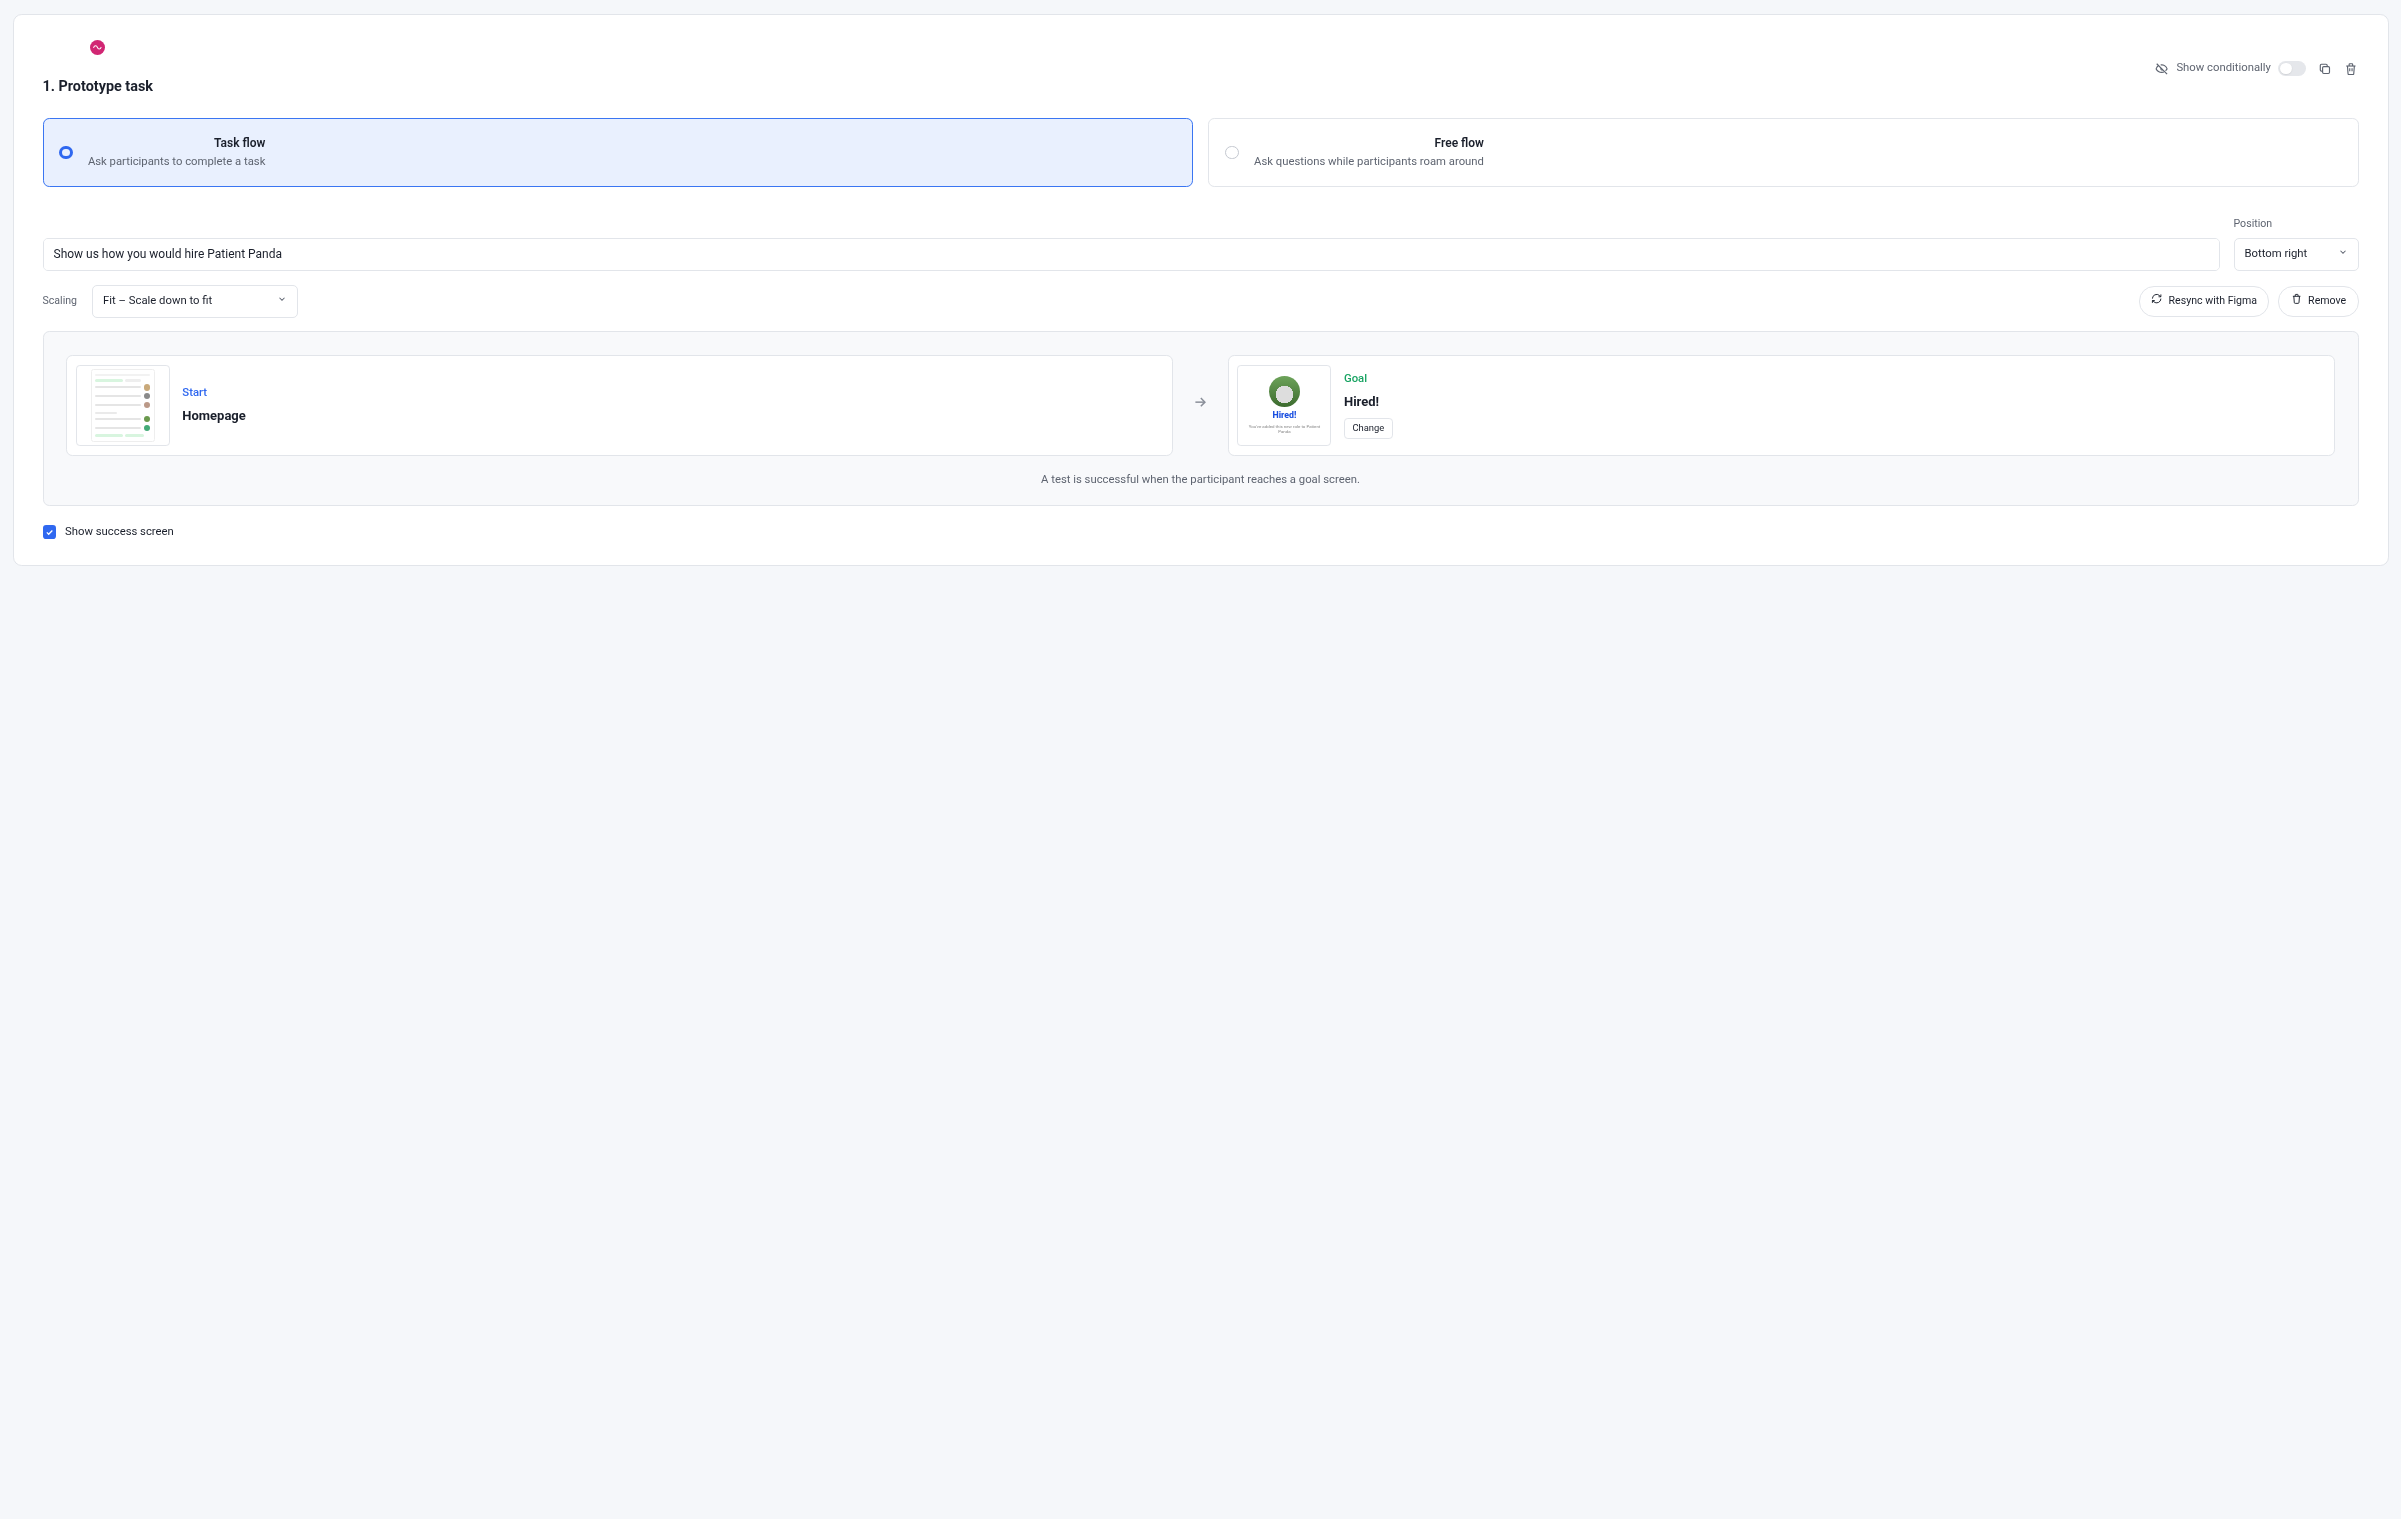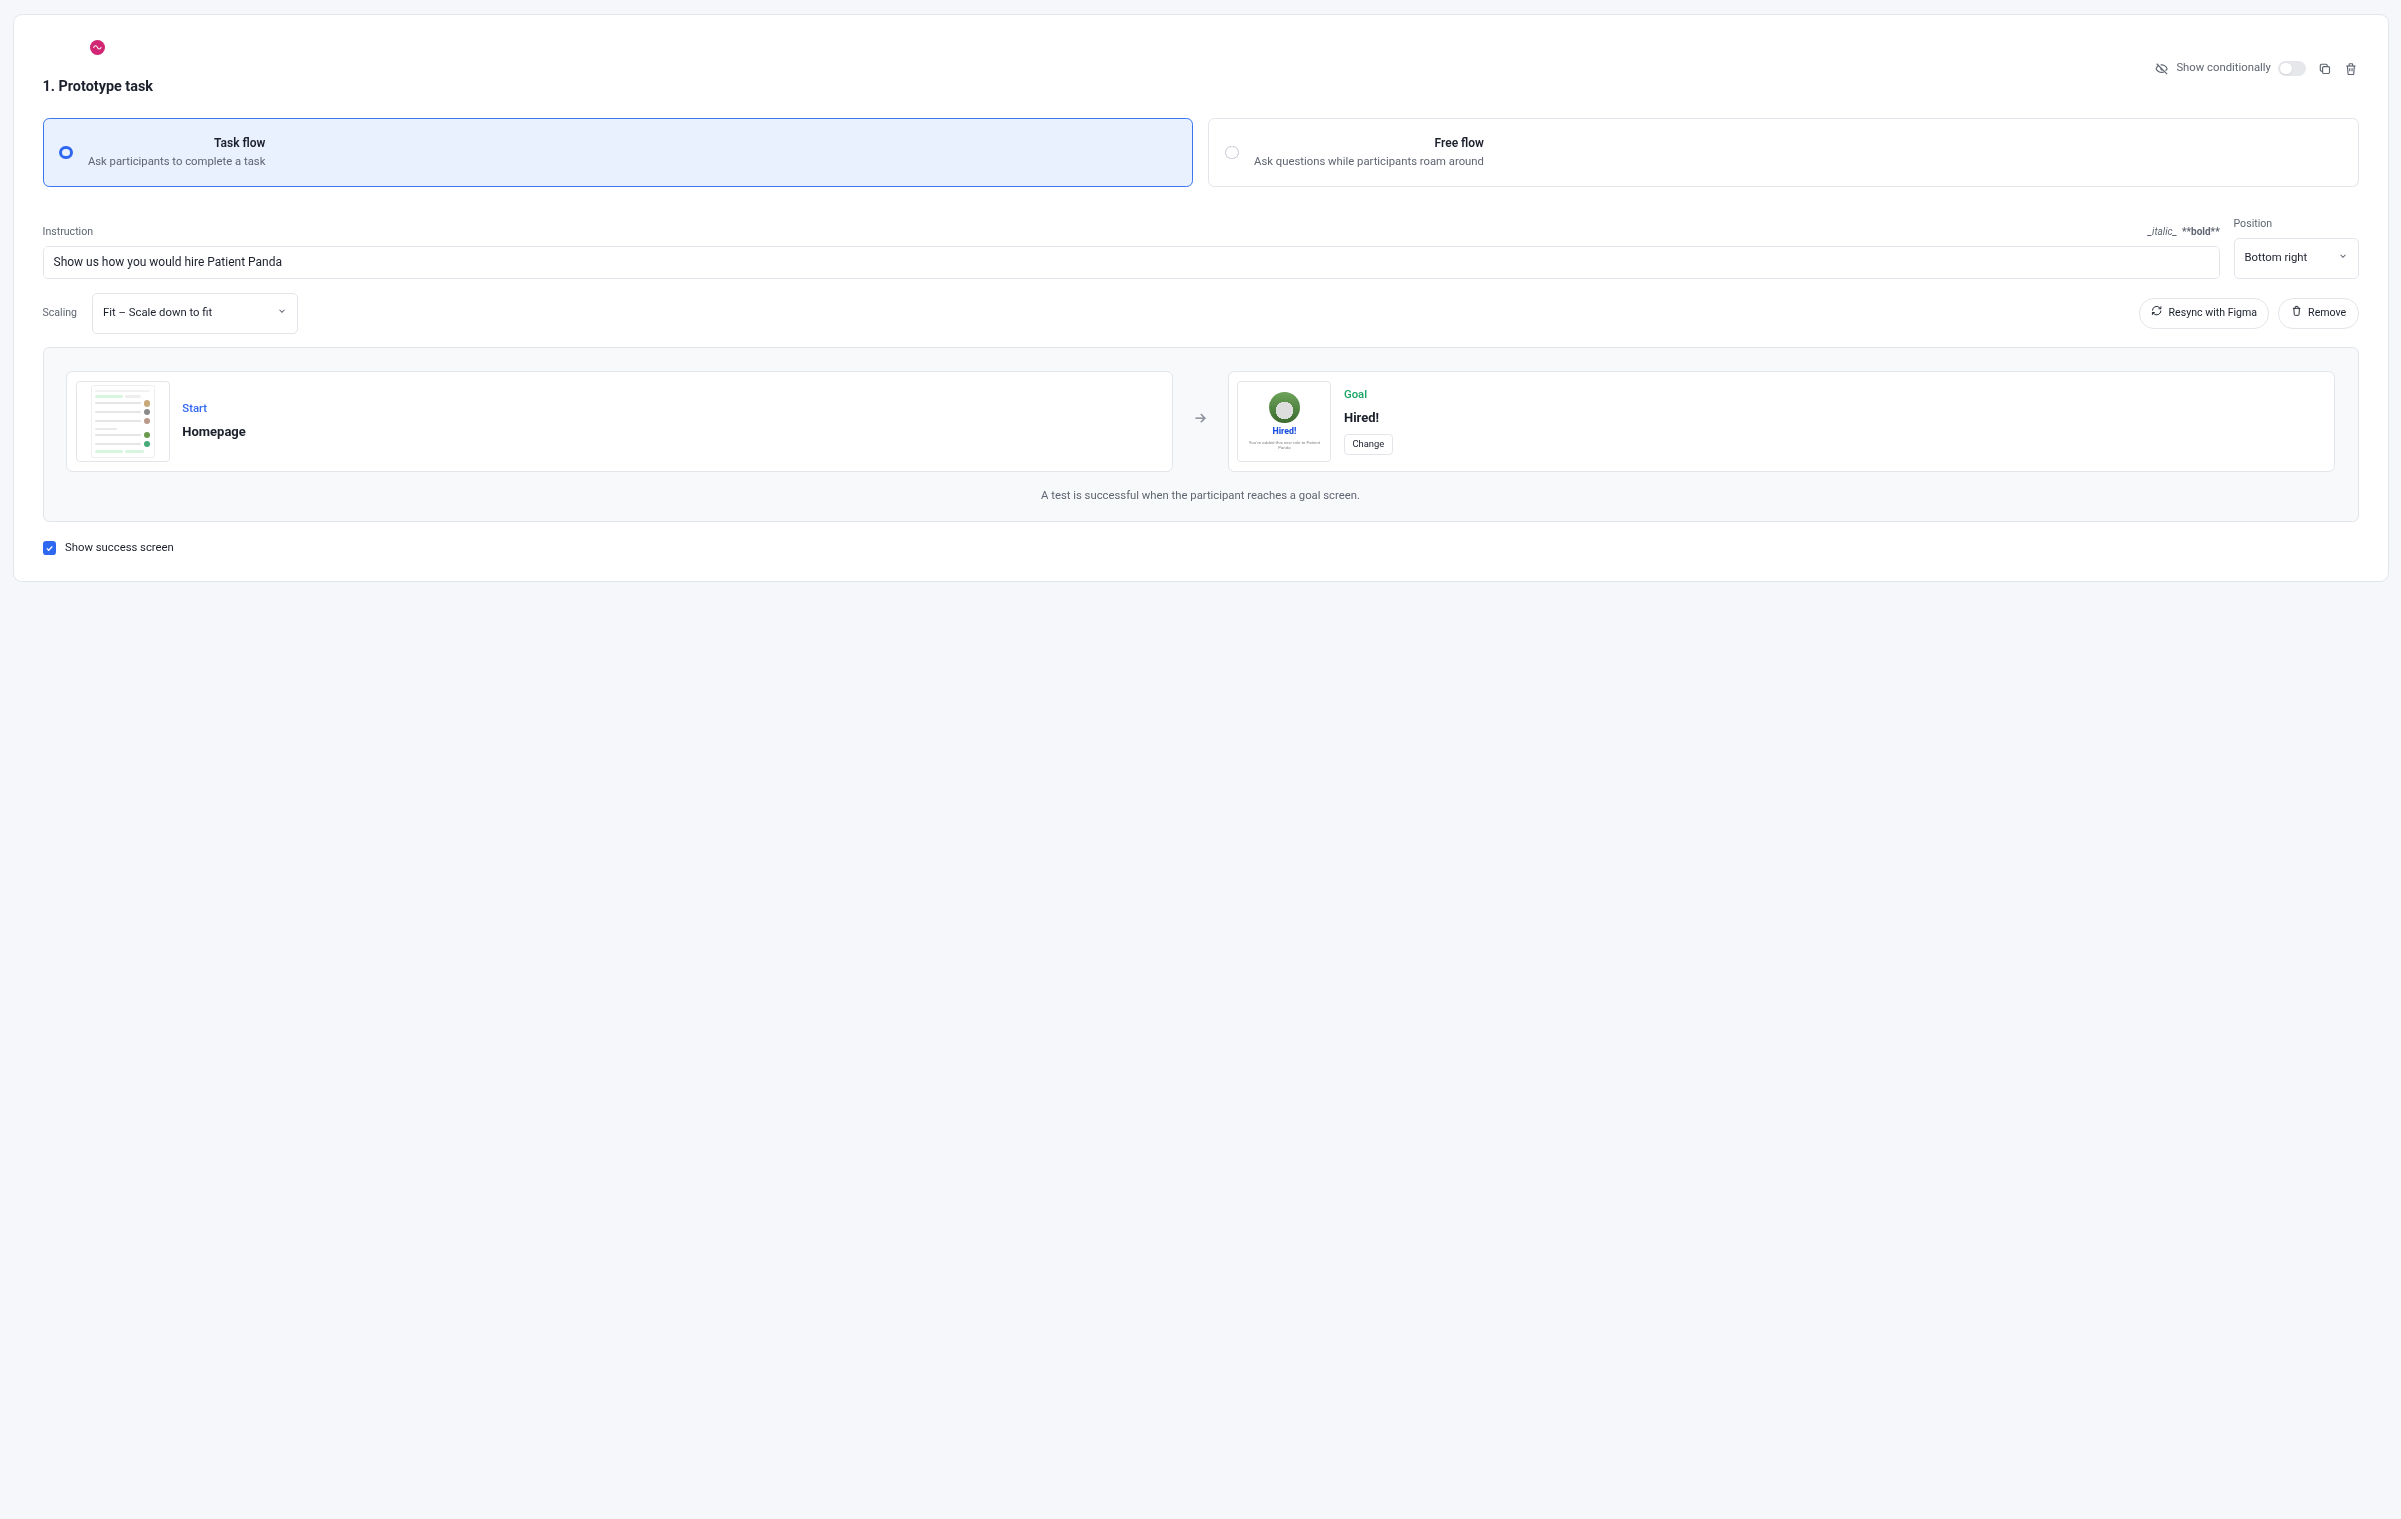--- a/index.html
+++ b/index.html
@@ -146,21 +146,21 @@
     font-family: inherit;
     color: var(--text);
     resize: none;
     height: 33px;
     line-height: 1.4;
   }
   .select {
     border: 0.6px solid var(--border);
     border-radius: 5px;
     padding: 0 10px;
-    height: 41px;
+    height: 33px;
     display: flex;
     align-items: center;
     gap: 11.3px;
     font-size: 11.3px;
     cursor: pointer;
     min-width: 125px;
     justify-content: space-between;
   }
   .chev { color: #5e6470; }
 
@@ -352,27 +352,20 @@
       <span class="radio"></span>
       <div>
         <div class="flow-title">Free flow</div>
         <div class="flow-desc">Ask questions while participants roam around</div>
       </div>
     </div>
   </div>
 
   <div class="field-row">
     <div class="field grow">
-      <div class="label-row">
-        <span class="label">Instruction</span>
-        <span class="hint">
-          <span class="it">_italic_</span>
-          &nbsp;<span class="bd">**bold**</span>
-        </span>
-      </div>
       <textarea class="input" style="">Show us how you would hire Patient Panda</textarea>
     </div>
     <div class="field">
       <span class="label">Position</span>
       <div class="select">
         <span>Bottom right</span>
         <span class="chev">
           <svg width="10" height="10" viewBox="0 0 24 24" fill="none" stroke="currentColor" stroke-width="2.5">
               <path d="M6 9l6 6 6-6"></path>
             </svg>

